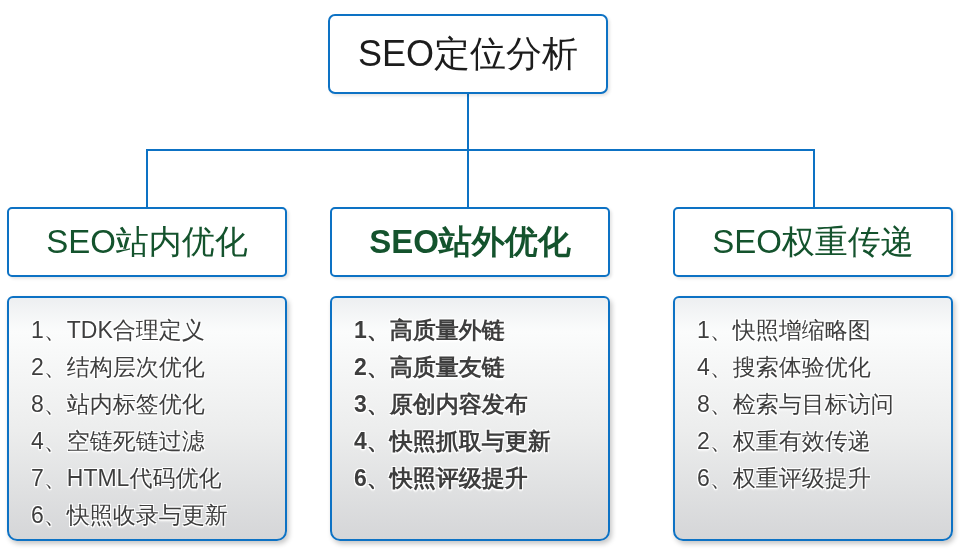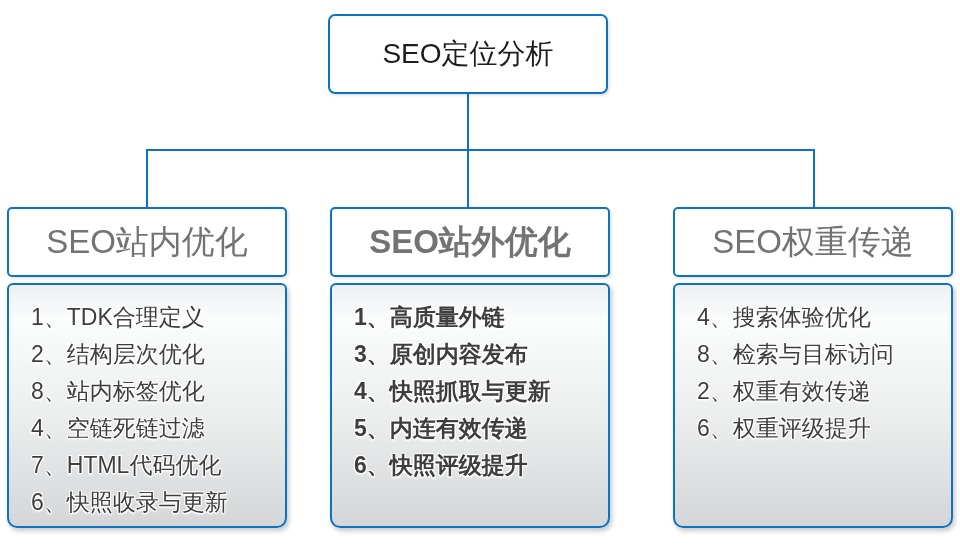--- a/index.html
+++ b/index.html
@@ -27,47 +27,47 @@
     top: 14px;
     width: 280px;
     height: 80px;
     background: #ffffff;
     border: 2px solid #0d72c4;
     border-radius: 7px;
     box-sizing: border-box;
     display: flex;
     align-items: center;
     justify-content: center;
-    font-size: 28px;
+    font-size: 36px;
     color: #1c1c1c;
     box-shadow: 2px 2px 3px rgba(0,0,0,0.10);
     white-space: nowrap;
   }
   
   .col-header {
     position: absolute;
     top: 207px;
     width: 280px;
     height: 70px;
     background: #ffffff;
     border: 2px solid #0d72c4;
     border-radius: 5px;
     box-sizing: border-box;
     display: flex;
     align-items: center;
     justify-content: center;
     font-size: 33px;
-    color: #737373;
+    color: #14532d;
     box-shadow: 2px 2px 3px rgba(0,0,0,0.10);
     white-space: nowrap;
   }
   
   .list-box {
     position: absolute;
-    top: 283px;
+    top: 296px;
     width: 280px;
     height: 245px;
     border: 2px solid #0d72c4;
     border-radius: 6px 6px 10px 10px;
     box-sizing: border-box;
     background: linear-gradient(180deg, #edeff1 0%, #fbfcfc 14%, #eceded 55%, #d5d6d8 100%);
     box-shadow: 2px 3px 5px rgba(0,0,0,0.22);
     padding: 14px 10px 0 22px;
   }
   .list-item {
@@ -103,27 +103,28 @@
     <div class="list-item">2、结构层次优化</div>
     <div class="list-item">8、站内标签优化</div>
     <div class="list-item">4、空链死链过滤</div>
     <div class="list-item">7、HTML代码优化</div>
     <div class="list-item">6、快照收录与更新</div>
   </div>
 
   <div class="col-header col-mid">SEO站外优化</div>
   <div class="list-box col-mid">
     <div class="list-item">1、高质量外链</div>
+    <div class="list-item">2、高质量友链</div>
     <div class="list-item">3、原创内容发布</div>
     <div class="list-item">4、快照抓取与更新</div>
-    <div class="list-item">5、内连有效传递</div>
     <div class="list-item">6、快照评级提升</div>
   </div>
 
   <div class="col-header col-right">SEO权重传递</div>
   <div class="list-box col-right">
+    <div class="list-item">1、快照增缩略图</div>
     <div class="list-item">4、搜索体验优化</div>
     <div class="list-item">8、检索与目标访问</div>
     <div class="list-item">2、权重有效传递</div>
     <div class="list-item">6、权重评级提升</div>
   </div>
 
 </div>
 
 </body></html>

